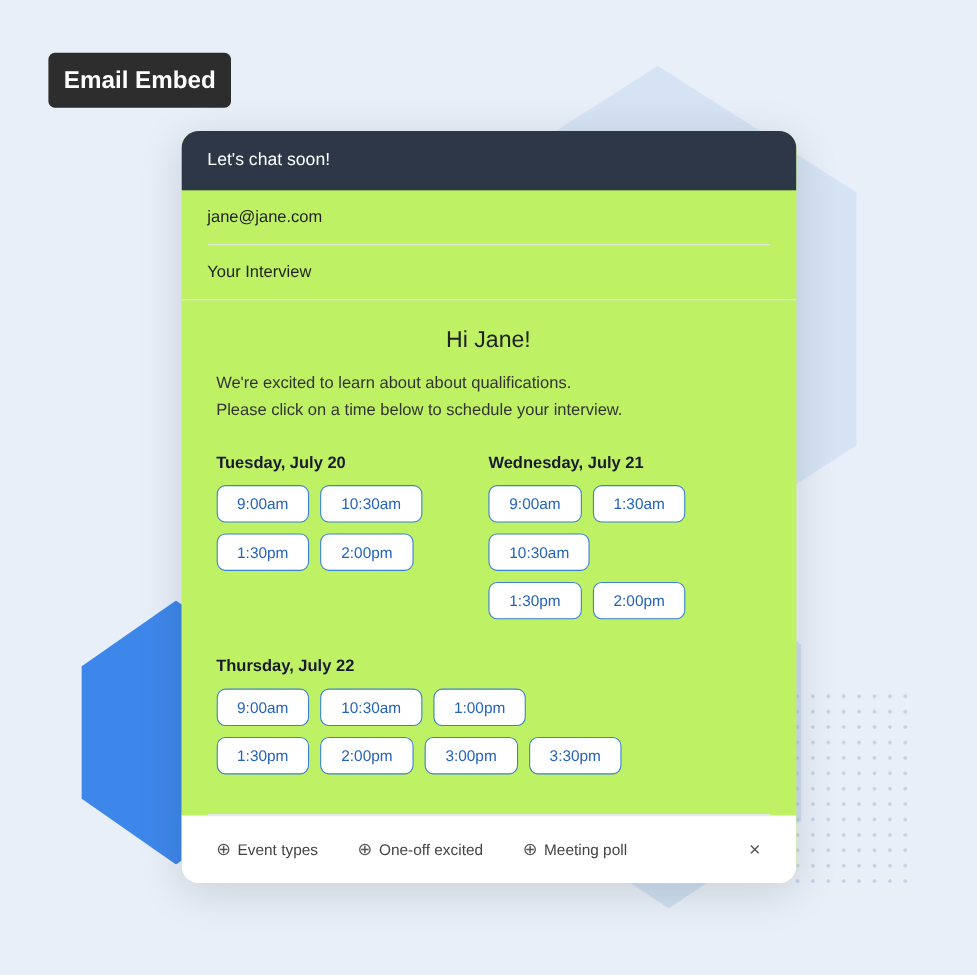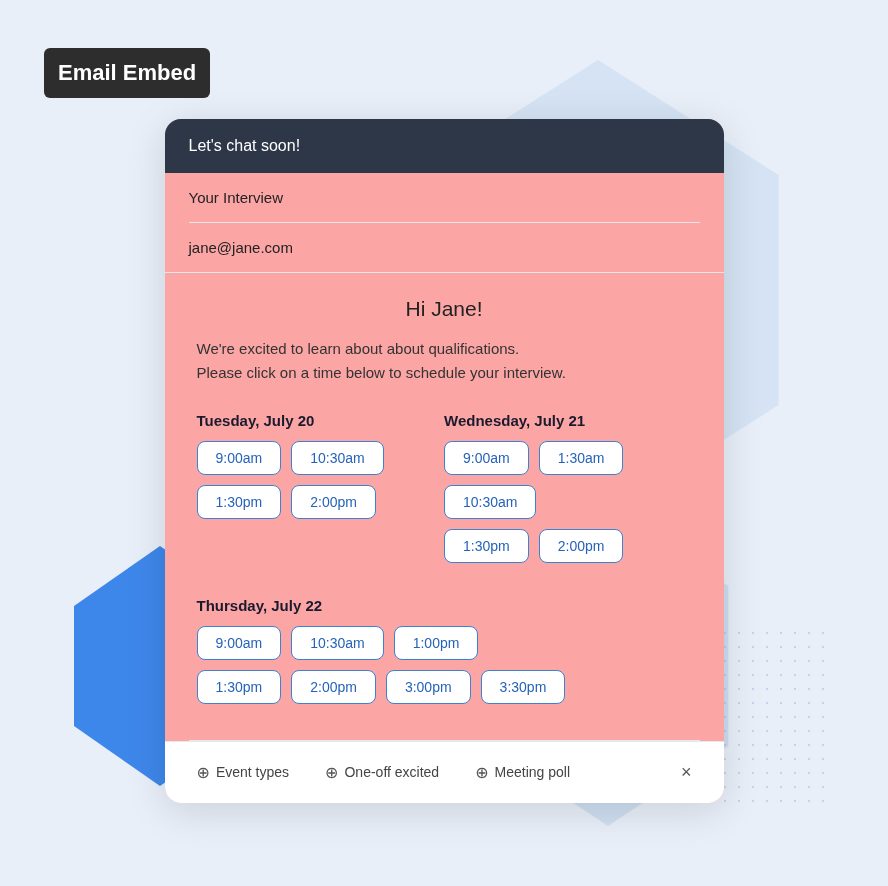--- a/index.html
+++ b/index.html
@@ -79,21 +79,21 @@
       padding: 12px 14px;
       border-radius: 6px;
       z-index: 10;
       white-space: nowrap;
     }
 
     
     .email-card {
       position: relative;
       z-index: 5;
-      background: #fca5a5;
+      background: #bef264;
       border-radius: 16px;
       box-shadow: 0 8px 40px rgba(0,0,0,0.13);
       width: 559px;
       min-height: 680px;
       margin-top: 36px;
       overflow: hidden;
     }
 
     
     .email-header-bar {
@@ -236,24 +236,24 @@
 <div class="tooltip">Email Embed</div>
 
 <div class="email-card">
 
   <div class="email-header-bar">
     <span>Let's chat soon!</span>
   </div>
 
   <div class="email-fields">
     <div class="email-field">
+      <span>jane@jane.com</span>
+    </div>
+    <div class="email-field">
       <span>Your Interview</span>
-    </div>
-    <div class="email-field">
-      <span>jane@jane.com</span>
     </div>
   </div>
 
   <div class="email-body">
     <p class="greeting">Hi Jane!</p>
     <div class="message">
       <span>We're excited to learn about about qualifications.</span><br>
       <span>Please click on a time below to schedule your interview.</span>
     </div>
 

